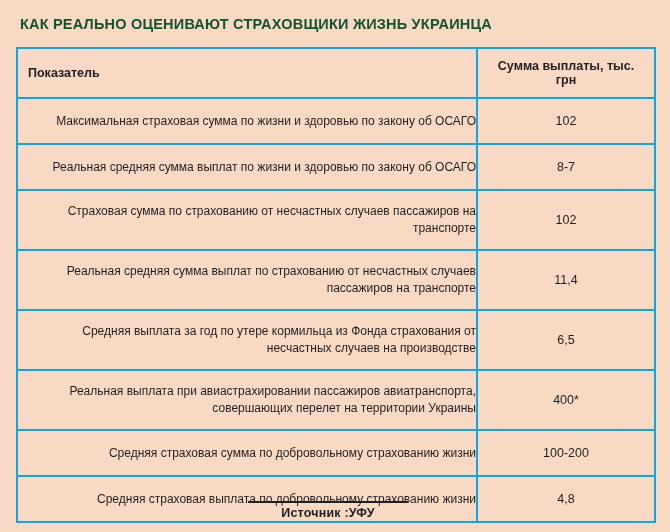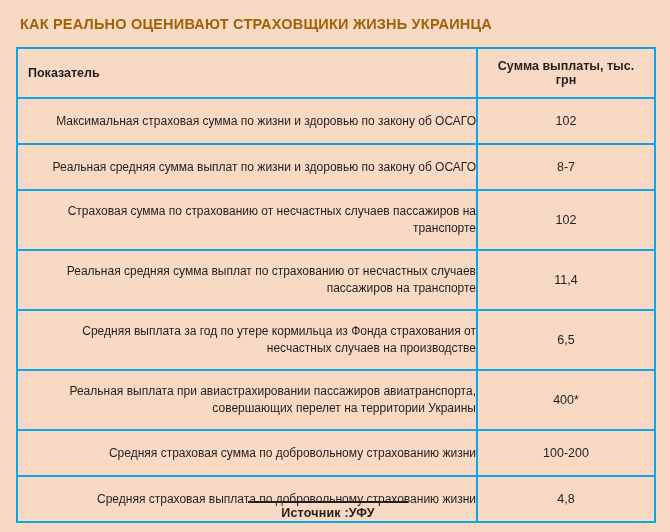--- a/index.html
+++ b/index.html
@@ -21,21 +21,21 @@
     box-sizing: border-box;
     padding: 14px 16px 0 16px;
   }
   .title {
     font-size: 14.5px;
     font-weight: bold;
     letter-spacing: 0.2px;
     line-height: 1.2;
     margin: 2px 0 14px 4px;
     text-transform: uppercase;
-    color: #a16207;
+    color: #14532d;
     white-space: nowrap;
   }
   table.data {
     width: 638px;
     border-collapse: collapse;
     table-layout: fixed;
     background: #f7d9c4;
   }
   table.data th,
   table.data td {

